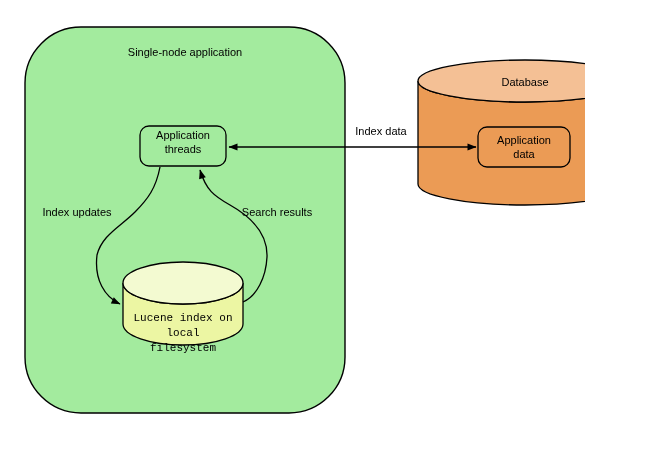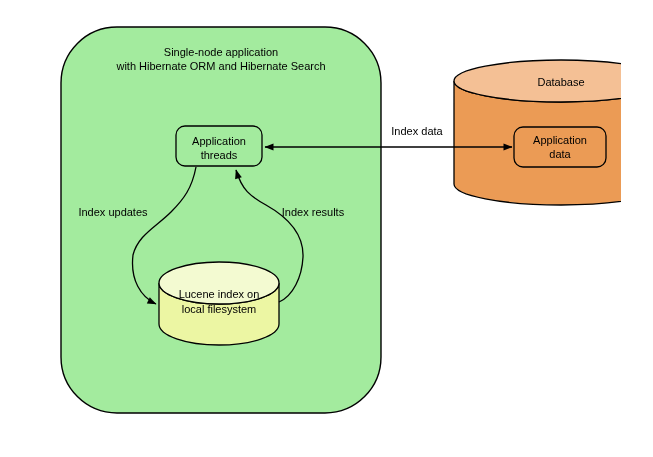--- a/index.html
+++ b/index.html
@@ -8,21 +8,20 @@
     background: #ffffff;
   }
   .canvas {
     position: relative;
     width: 585px;
     height: 457px;
     background: #ffffff;
     overflow: hidden;
     font-family: "Liberation Sans", "DejaVu Sans", sans-serif;
     color: #000000;
-    margin-left: 36px;
   }
   .canvas svg {
     position: absolute;
     left: 0;
     top: 0;
   }
   .lbl {
     position: absolute;
     font-size: 11px;
     line-height: 14px;
@@ -76,30 +75,29 @@
 
     <line x1="229" y1="147" x2="476" y2="147" class="edge-line" marker-start="url(#arrow)" marker-end="url(#arrow)"></line>
 
     <rect x="140" y="126" width="86" height="40" rx="9" ry="9" class="shape-stroke" fill="#a3eb9e"></rect>
 
     <rect x="478" y="127" width="92" height="40" rx="9" ry="9" class="shape-stroke" fill="#eb9b55"></rect>
   </svg>
 
   <div class="lbl" style="left:25px; top:45px; width:320px;">
     <div>Single-node application</div>
-    <div>with Hibernate ORM and Hibernate Search</div>
   </div>
 
-  <div class="lbl wrap" style="left:148px; top:134px; width:70px;">Application threads</div>
+  <div class="lbl wrap" style="left:148px; top:128px; width:70px;">Application threads</div>
 
-  <div class="lbl wrap lucene-lbl" style="left:133px; top:287px; width:100px;">Lucene index on local filesystem</div>
+  <div class="lbl wrap lucene-lbl" style="left:133px; top:311px; width:100px;font-family:Liberation Mono, monospace;">Lucene index on local filesystem</div>
 
   <div class="lbl wrap" style="left:489px; top:133px; width:70px;">Application data</div>
 
   <div class="lbl" style="left:418px; top:75px; width:214px;">Database</div>
 
   <div class="lbl" style="left:331px; top:124px; width:100px;">Index data</div>
 
   <div class="lbl" style="left:27px; top:205px; width:100px;">Index updates</div>
 
-  <div class="lbl" style="left:227px; top:205px; width:100px;">Index results</div>
+  <div class="lbl" style="left:227px; top:205px; width:100px;">Search results</div>
 
 </div>
 
 </body></html>

